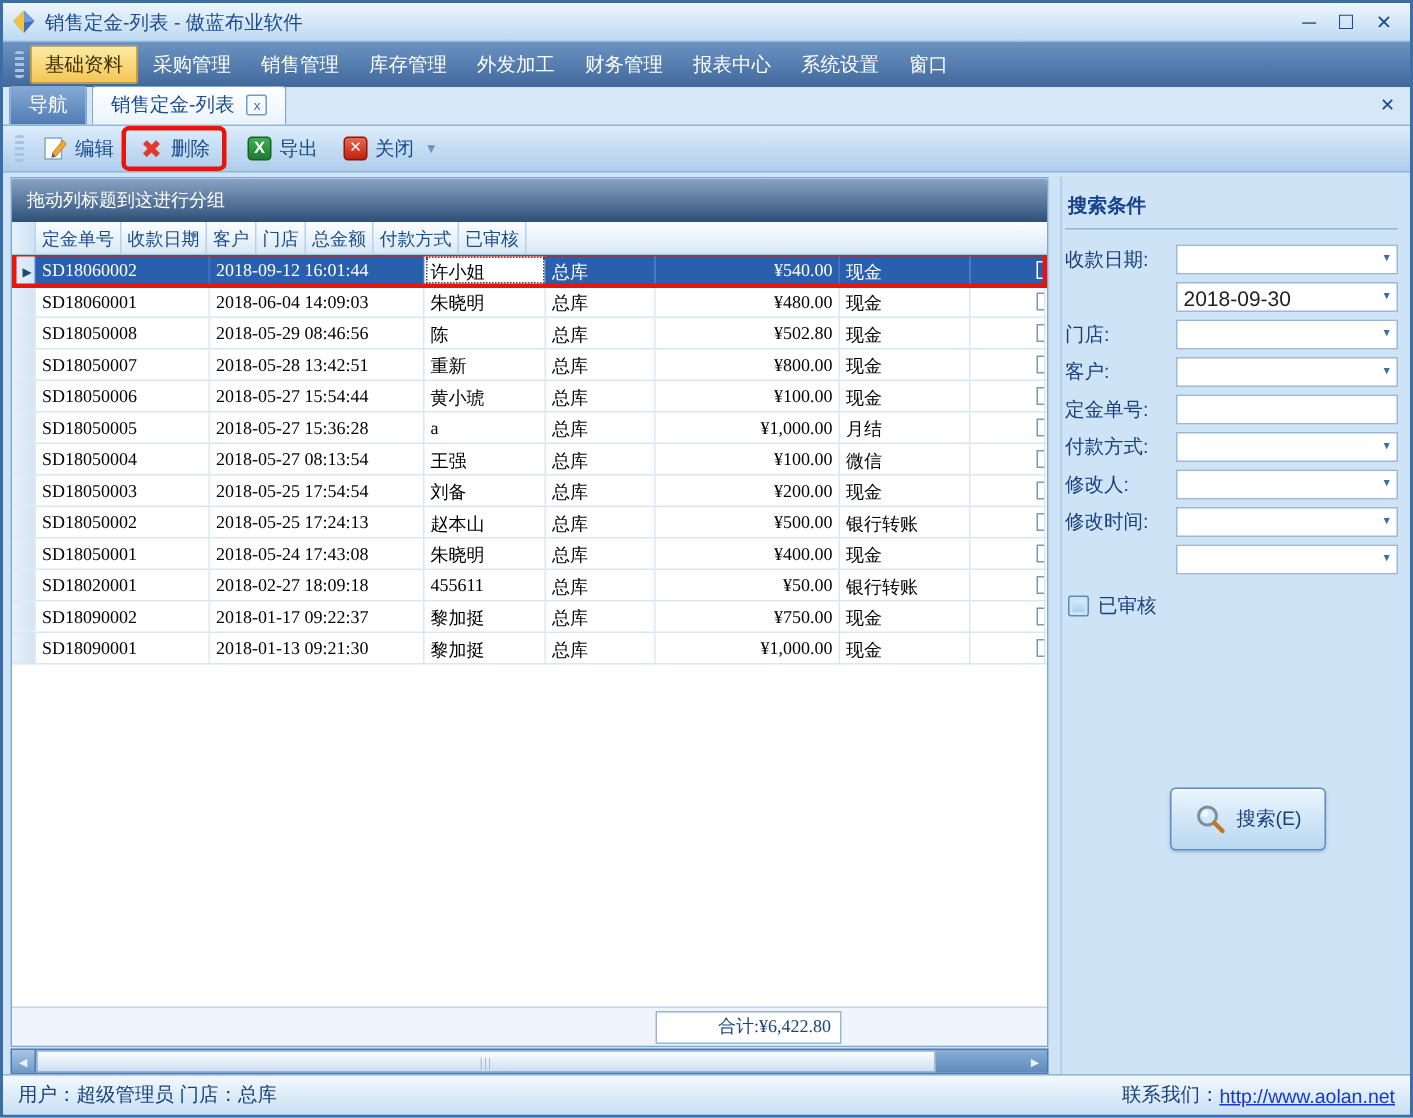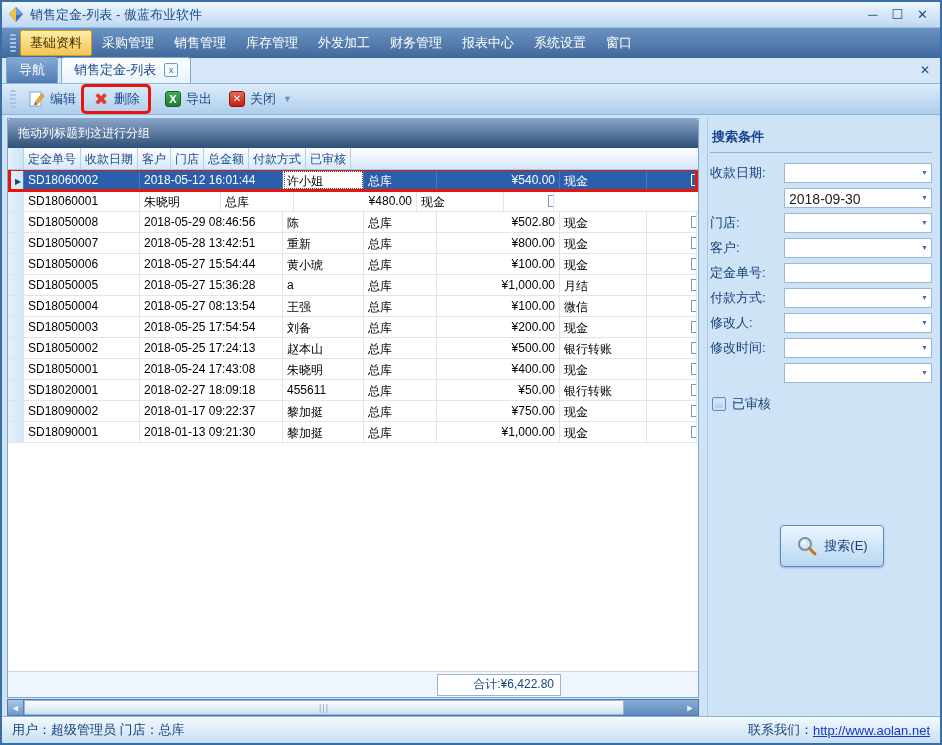--- a/index.html
+++ b/index.html
@@ -33,21 +33,21 @@
   .tool-btn { display:flex; align-items:center; gap:4px; color:#1b4c8c; font-size:13px; padding:3px 8px; border-radius:2px; }
   .tool-btn.annotated { box-shadow:0 0 0 3px #e8150d; }
   .tool-icon { width:18px; height:18px; display:flex; align-items:center; justify-content:center; }
   .del-x { color:#e23b2e; font-size:17px; font-weight:bold; line-height:1; }
   .xls { width:16px; height:16px; background:linear-gradient(#3fae54,#1d7c33); border:1px solid #156226; border-radius:3px; color:#fff; font-size:11px; font-weight:bold; text-align:center; line-height:14px; }
   .closebox { width:16px; height:16px; background:linear-gradient(#e46a55,#c21f0e); border:1px solid #8f1505; border-radius:3px; color:#fff; font-size:10px; font-weight:bold; text-align:center; line-height:14px; }
   .caret { color:#6f93bc; font-size:9px; margin-left:3px; }
 
   
   .main { flex:1; display:flex; padding:3px 0 0 5px; overflow:hidden; }
-  .left-col { width:692px; display:flex; flex-direction:column; }
+  .left-col { width:692px; display:flex; flex-direction:column;font-family:Liberation Serif, serif; }
   .grid-frame { flex:1; border:1px solid #7fa8d0; display:flex; flex-direction:column; background:#fff; overflow:hidden; }
   .groupbar { height:29px; background:linear-gradient(#8aa3c6,#2d5076); color:#fff; font-size:12px; display:flex; align-items:center; padding:0 10px; border-radius:2px 2px 0 0; }
 
   .hrow, .row { display:flex; }
   .hrow { height:22px; background:linear-gradient(#fdfeff,#d7e8f7); border-bottom:1px solid #a8c7e4; }
   .hcell { font-size:12px; color:#1b4c8c; padding:3px 4px; border-right:1px solid #b9d0e8; position:relative; }
   .gutter { width:16px; background:linear-gradient(90deg,#e6f1fb,#cfe2f4); border-right:1px solid #b9d0e8; flex:none; }
   .c0{width:116px;} .c1{width:143px;} .c2{width:81px;} .c3{width:73px;} .c4{width:123px;text-align:right;} .c5{width:87px;} .c6{width:50px;border-right:none;}
   .hcell.sorted::after { content:"▼"; position:absolute; right:4px; top:5px; font-size:8px; color:#5a7ca6; }
 
@@ -192,33 +192,34 @@
 
             <div class="hcell">付款方式</div>
 
             <div class="hcell">已审核</div>
           </div>
         <div class="rows-area">
 
             <div class="row selected">
               <div class="cell gutter"></div>
               <div class="cell c0">SD18060002</div>
-              <div class="cell c1">2018-05-12 16:01:44</div>
+              <div class="cell c1">2018-09-12 16:01:44</div>
               <div class="cell c2">许小姐</div>
               <div class="cell c3">总库</div>
               <div class="cell c4">¥540.00</div>
               <div class="cell c5">现金</div>
               <div class="cell c6">
                 <span class="mini-check"></span>
               </div>
             </div>
 
             <div class="row">
               <div class="cell gutter"></div>
               <div class="cell c0">SD18060001</div>
+              <div class="cell c1">2018-06-04 14:09:03</div>
               <div class="cell c2">朱晓明</div>
               <div class="cell c3">总库</div>
               <div class="cell c4">¥480.00</div>
               <div class="cell c5">现金</div>
               <div class="cell c6">
                 <span class="mini-check"></span>
               </div>
             </div>
 
             <div class="row">

